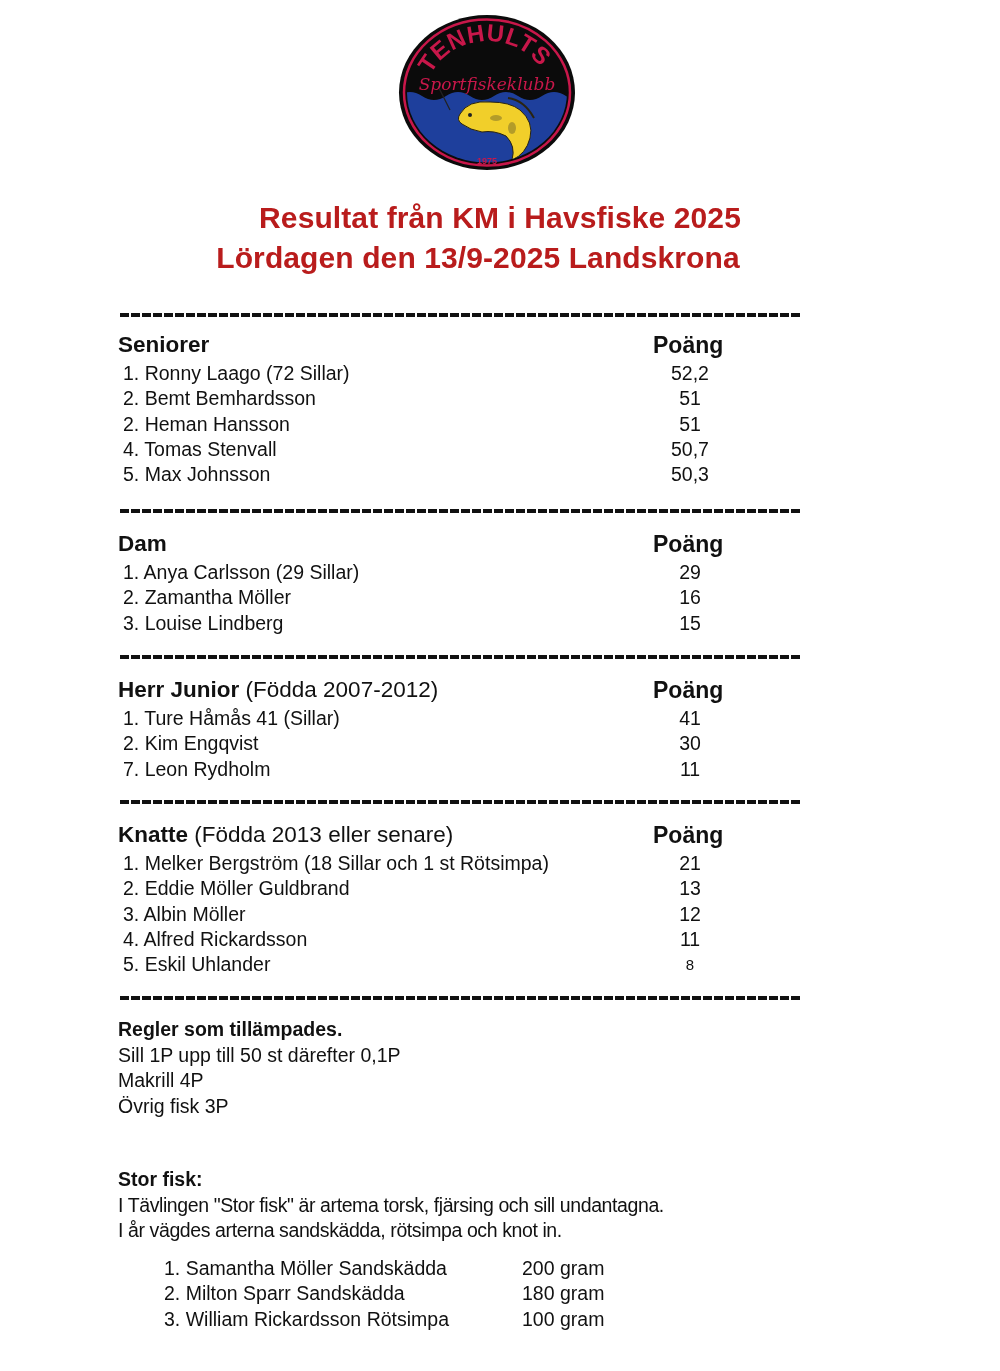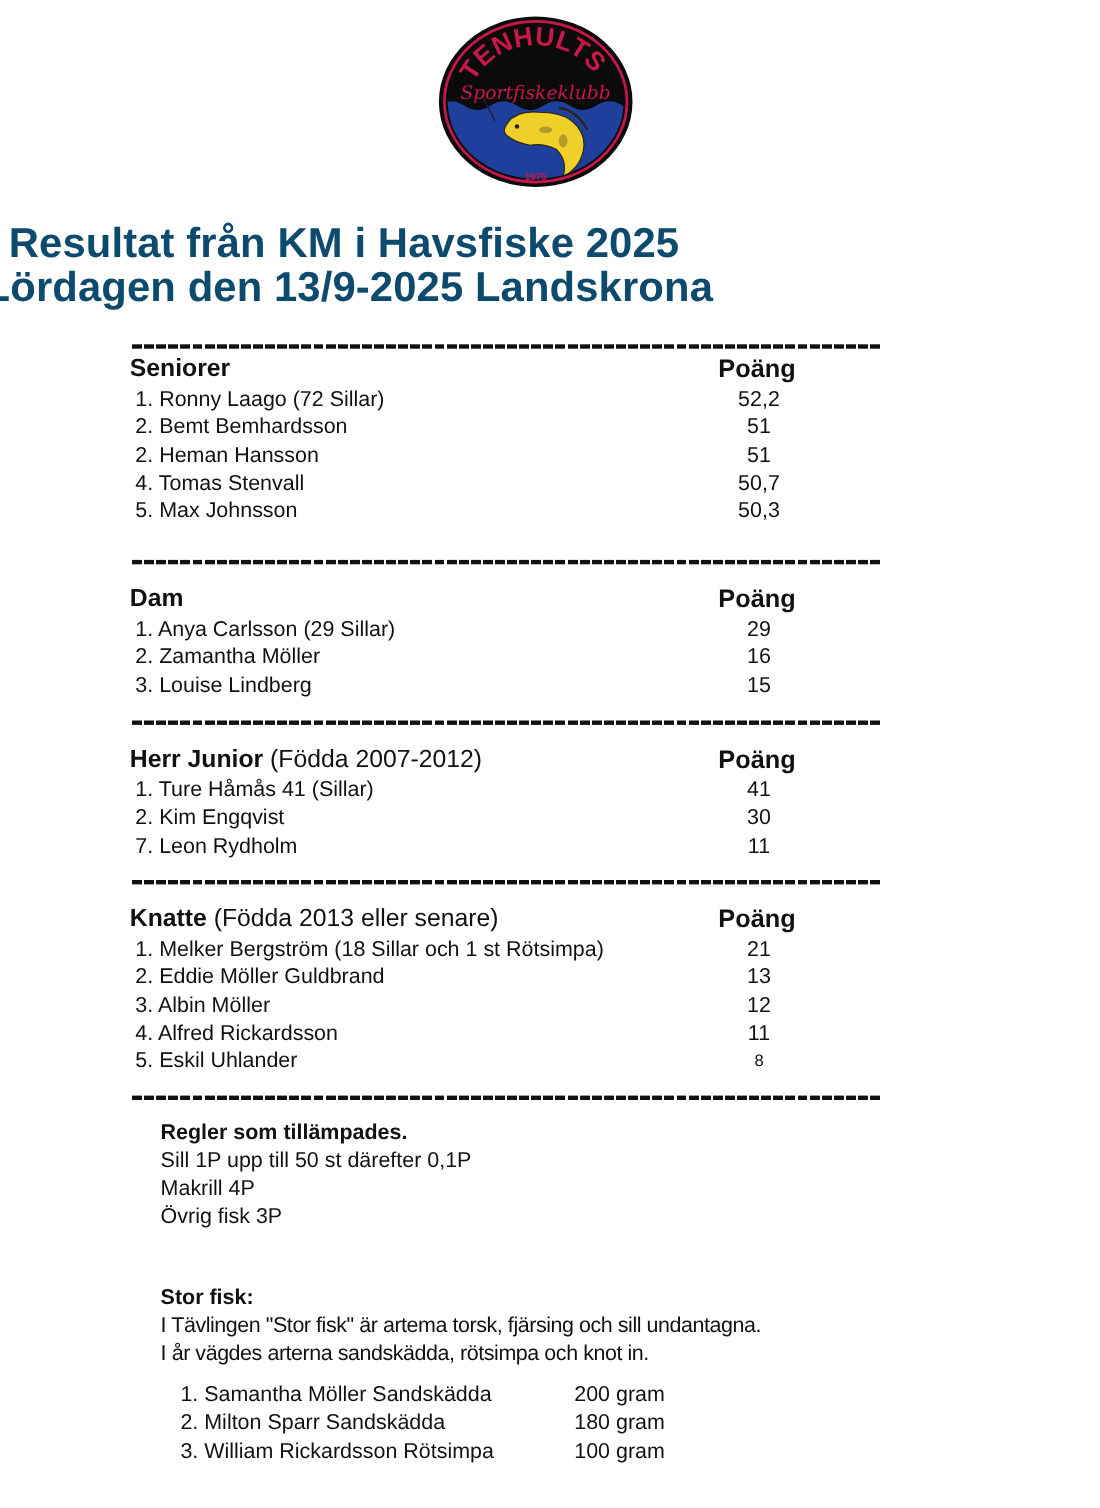--- a/index.html
+++ b/index.html
@@ -2,41 +2,41 @@
 <html><head>
   <meta charset="utf-8">
   <style>
     html, body { margin: 0; padding: 0; background: #ffffff; }
     body {
       width: 1000px; height: 1371px; position: relative; overflow: hidden;
       font-family: "Liberation Sans", sans-serif; color: #111111;
     }
     .logo { position: absolute; left: 398px; top: 14px; width: 178px; height: 157px; }
     .title {
-      position: absolute; left: 0; width: 984px; 
-      font-weight: bold; font-size: 38px; letter-spacing: 0.1px; color: #0c4a6e;
+      position: absolute; left: 0; width: 984px; text-align: center;
+      font-weight: bold; font-size: 30px; letter-spacing: 0.1px; color: #b91c1c;
     }
     .title.l1 { top: 201px; left: 8px; }
     .title.l2 { top: 241px; left: -14px; }
     .dash {
       position: absolute; left: 120px; width: 680px; height: 4px;
       background: repeating-linear-gradient(90deg, #111 0 9px, transparent 9px 11px);
     }
     .section { position: absolute; left: 118px; width: 700px; }
     .sec-head { position: relative; height: 30px; }
     .sec-title { position: absolute; left: 0; top: 0; font-size: 22.5px; font-weight: bold; }
     .sec-sub { font-weight: normal; }
     .pts-head { position: absolute; left: 535px; top: 0; font-size: 23px; font-weight: bold; }
     .row { position: relative; height: 25.3px; font-size: 19.5px; }
     .row .name { position: absolute; left: 5px; top: 0; white-space: nowrap; }
     .row .pts { position: absolute; left: 522px; width: 100px; top: 0; text-align: center; }
     .row .pts.small { font-size: 15px; top: 3px; }
     .block { position: absolute; left: 118px; font-size: 19.5px; }
     .block .bold-head { font-weight: bold; font-size: 19.5px; }
-    .block .line { height: 25.5px; white-space: nowrap; margin-left: 28px; }
+    .block .line { height: 25.5px; white-space: nowrap; }
     .bigfish { position: absolute; left: 118px; width: 600px; margin-left: 41px; }
     .bigfish .row .wt { position: absolute; left: 363px; top: 0; white-space: nowrap; }
   </style>
 </head>
 <body>
 
 <svg class="logo" viewBox="0 0 178 157">
   <defs>
     <clipPath id="innerClip">
         <ellipse cx="89" cy="78.5" rx="80" ry="70"></ellipse>
@@ -65,21 +65,21 @@
 
 <div class="title l1">Resultat från KM i Havsfiske 2025</div>
 <div class="title l2">Lördagen den 13/9-2025 Landskrona</div>
 
 <div class="dash" style="top:313px"></div>
 <div class="dash" style="top:509px"></div>
 <div class="dash" style="top:655px"></div>
 <div class="dash" style="top:800px"></div>
 <div class="dash" style="top:996px"></div>
 
-<div class="section" style="top:322px">
+<div class="section" style="top:332px">
   <div class="sec-head">
     <span class="sec-title">Seniorer</span>
     <span class="pts-head">Poäng</span>
   </div>
   <div class="row">
       <span class="name">1. Ronny Laago (72 Sillar)</span>
       <span class="pts">52,2</span>
     </div>
   <div class="row">
       <span class="name">2. Bemt Bemhardsson</span>

